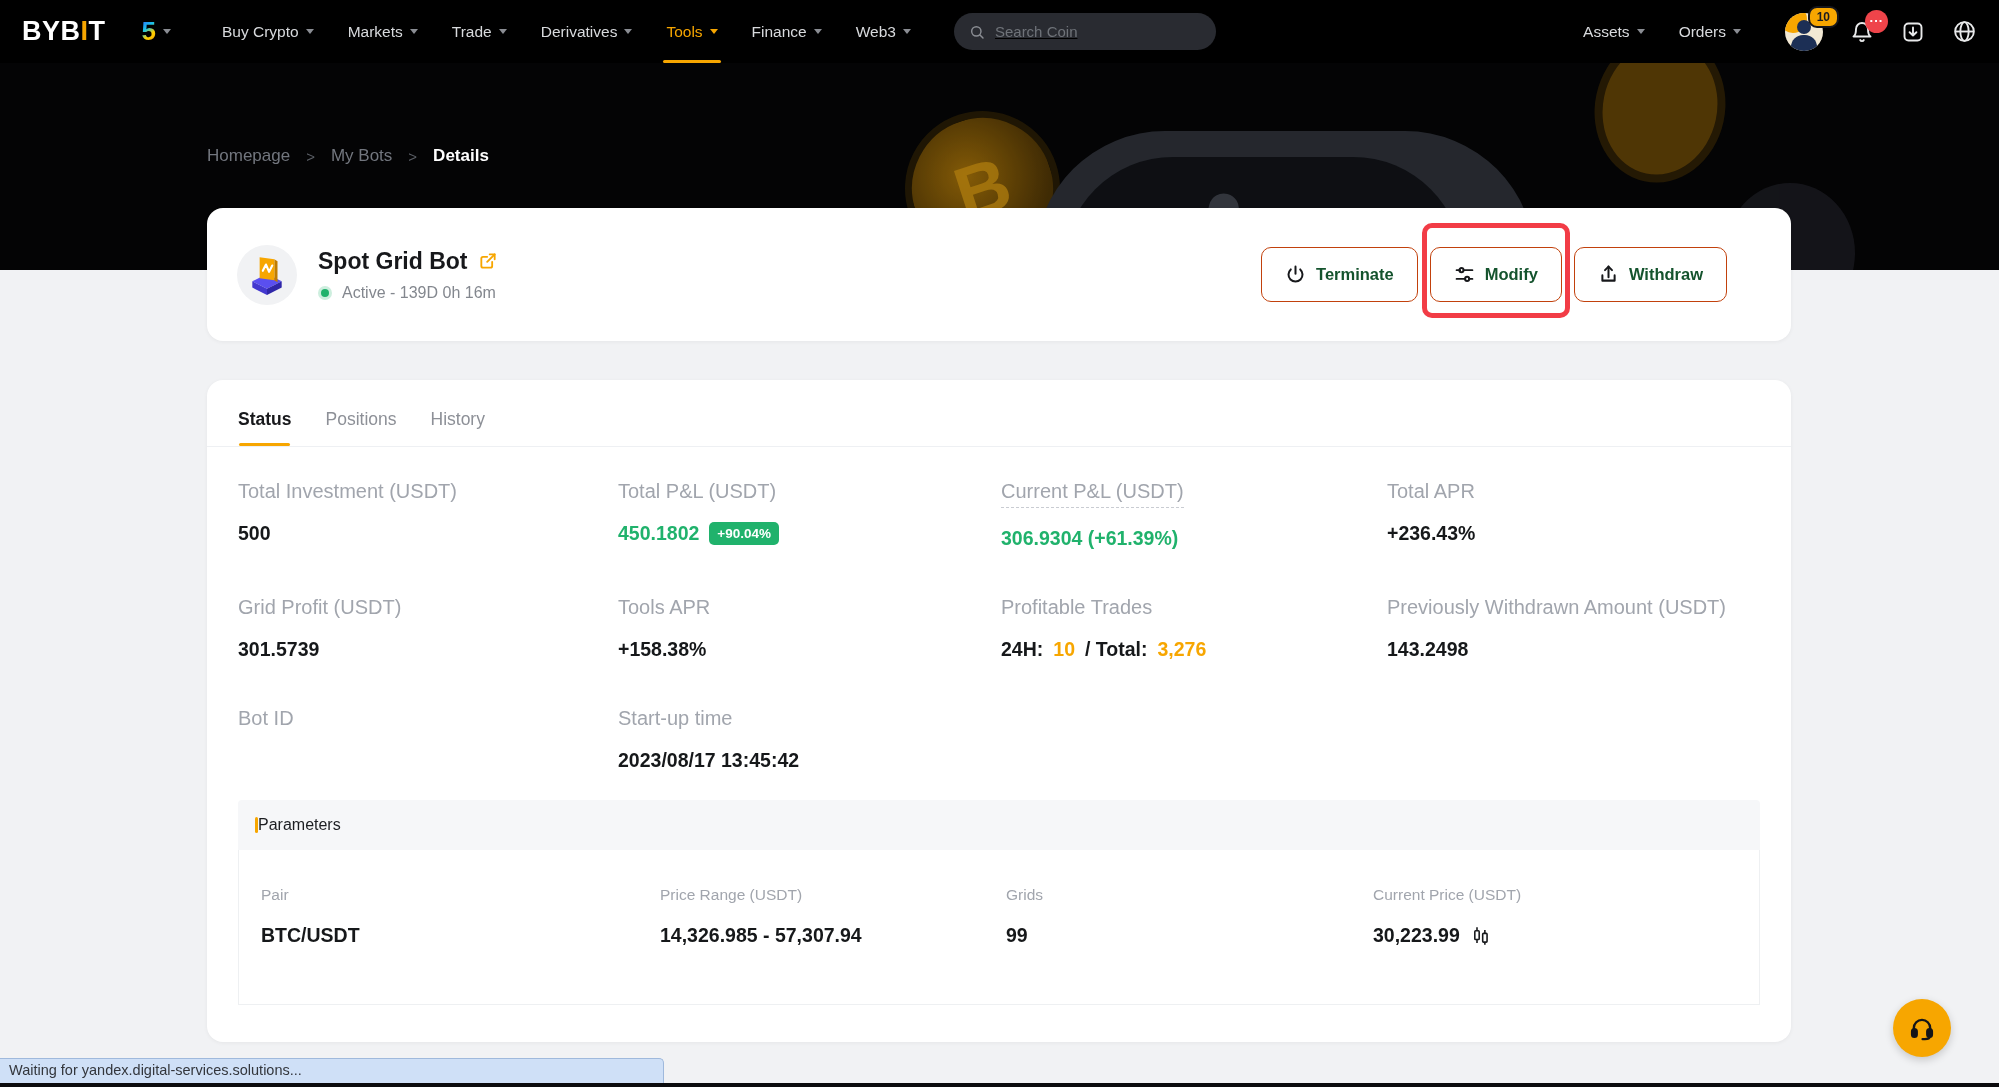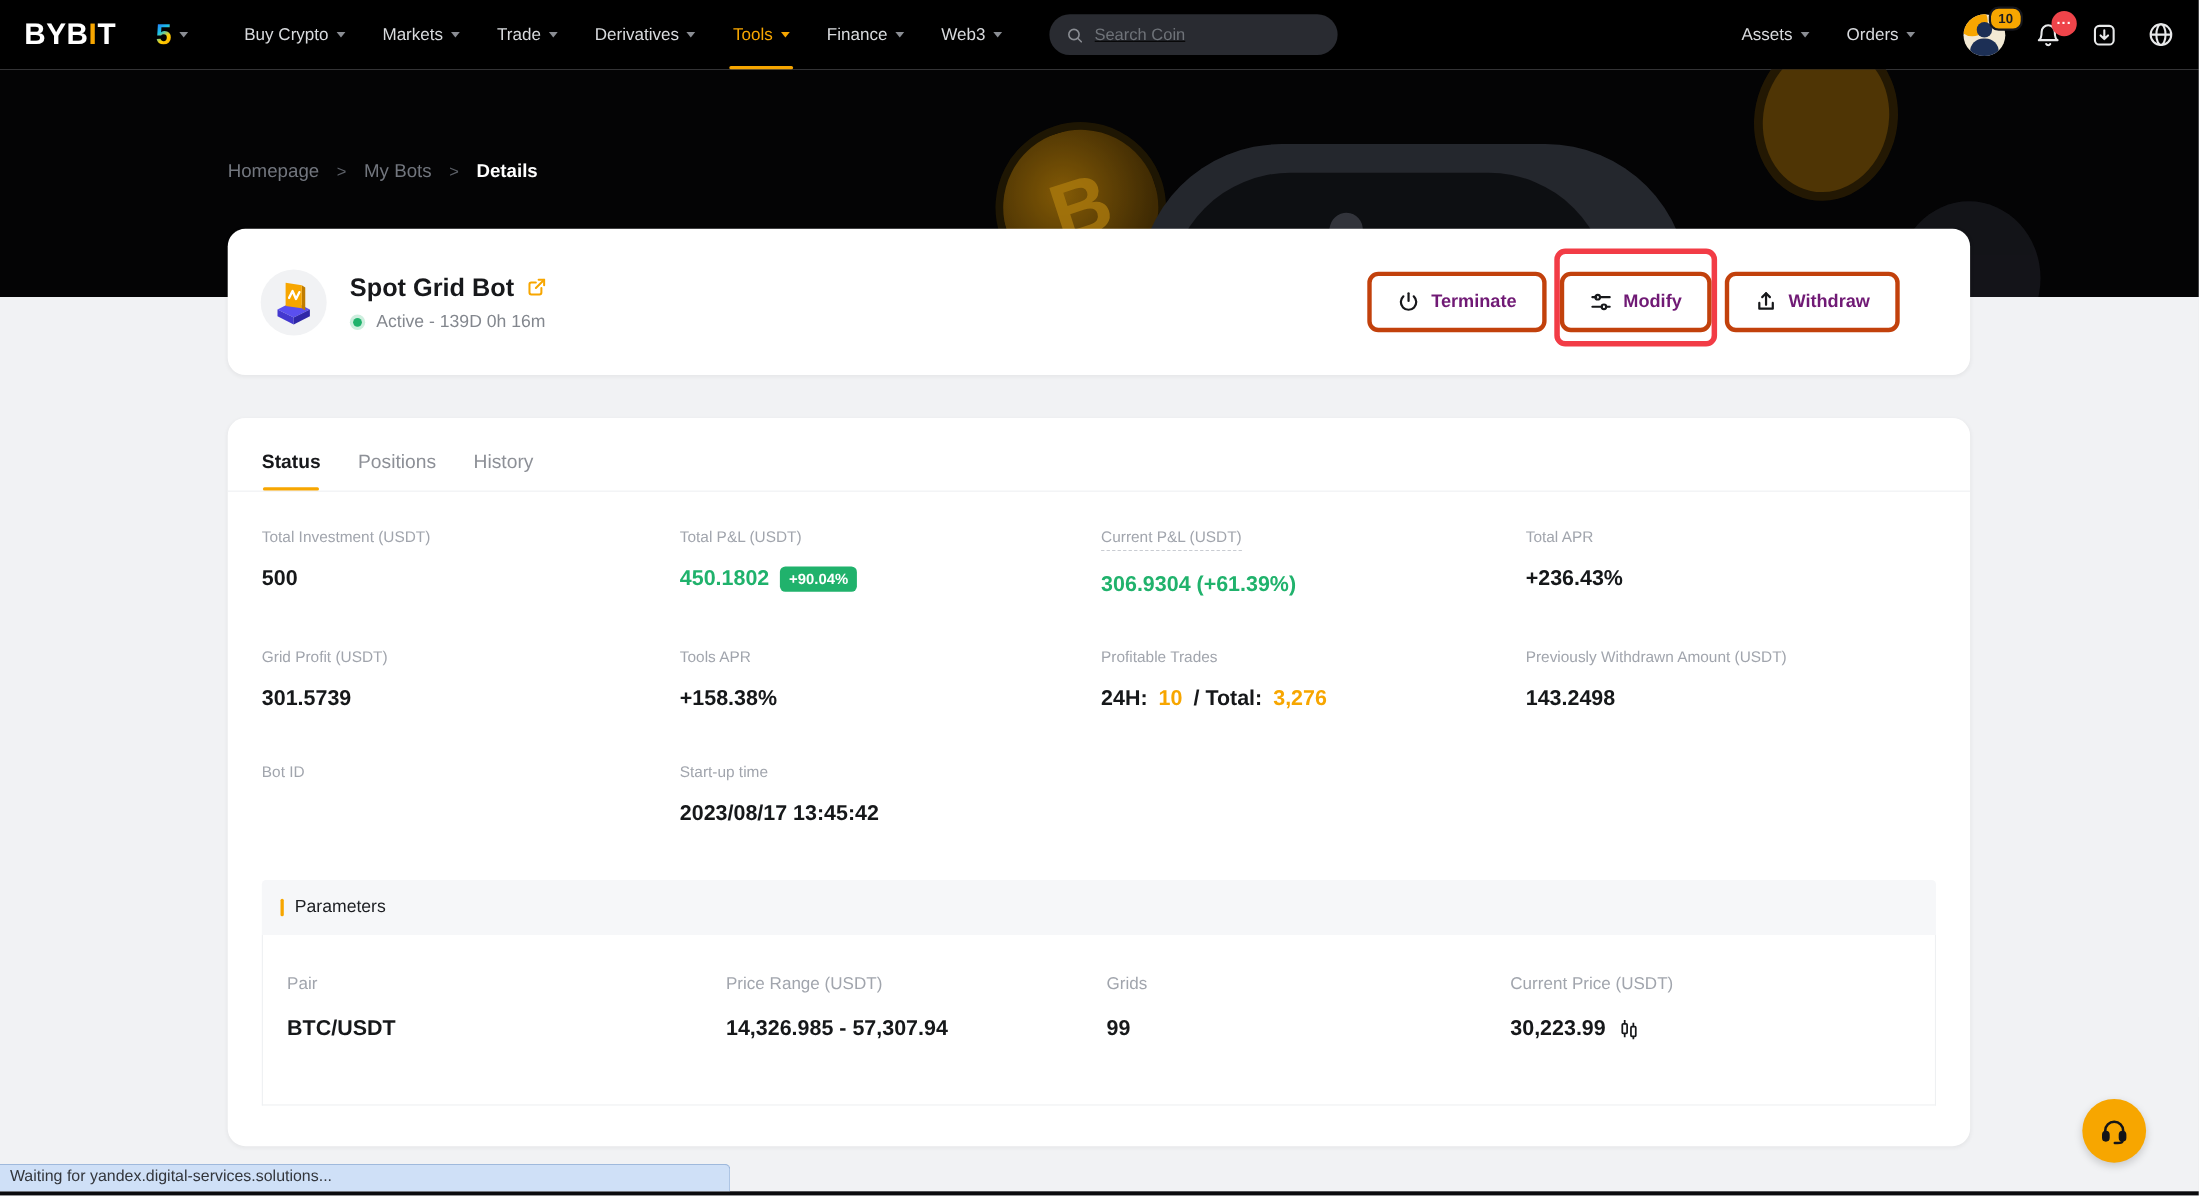--- a/index.html
+++ b/index.html
@@ -74,44 +74,44 @@
   .bot-id-wrap { display:flex; align-items:center; gap:21px; }
   .bot-avatar { width:60px; height:60px; border-radius:50%; background:#f1f2f4; display:flex; align-items:center; justify-content:center; }
   .bot-title-row { display:flex; align-items:center; gap:11px; }
   .bot-title { font-size:23px; font-weight:700; color:#17181b; }
   .bot-status-row { display:flex; align-items:center; gap:10px; margin-top:9px; }
   .status-dot { width:14px; height:14px; border-radius:50%; background:#cdeede; position:relative; }
   .status-dot::after { content:''; position:absolute; left:3px; top:3px; width:8px; height:8px; border-radius:50%; background:#20b26c; }
   .bot-status { font-size:16px; color:#83878e; }
   .actions { margin-left:auto; display:flex; gap:12px; }
   .action-btn { display:flex; align-items:center; gap:10px; height:55px; padding:0 23px; background:#fff;
-                border:4px solid #c2410c; border-radius:10px; font-family:inherit; font-size:16.5px;
-                font-weight:600; color:#701a75; cursor:pointer; position:relative; }
+                border:1px solid #c2410c; border-radius:10px; font-family:inherit; font-size:16.5px;
+                font-weight:600; color:#14532d; cursor:pointer; position:relative; }
   .action-btn.annotated::after { content:''; position:absolute; inset:-25px -9px -17px -9px;
                 border:5px solid #f23c46; border-radius:10px; pointer-events:none; }
 
   .card2 { left:207px; top:380px; width:1584px; height:662px; z-index:3; }
   #tabs { display:flex; gap:34px; padding:29px 31px 0; }
   .tab { font-size:17.5px; color:#8d9097; cursor:pointer; position:relative; padding-bottom:16px; }
   .tab.active { color:#17181b; font-weight:700; }
   .tab.active::after { content:''; position:absolute; left:1px; right:1px; bottom:0; height:3px;
                        background:#f7a600; border-radius:2px; }
   .sep { height:1px; background:#eef0f3; width:100%; }
 
   #stats-grid { display:grid; grid-template-columns:380px 383px 386px auto; padding:33px 31px 0; }
   .stat-cell { margin-bottom:46px; }
-  .stat-label { font-size:14px; color:#a1a5ad; line-height:1.15; }
+  .stat-label { font-size:20px; color:#a1a5ad; line-height:1.15; }
   .stat-label.dashed { width:max-content; border-bottom:1px dashed #c9ccd2; padding-bottom:4px; }
   .stat-value { margin-top:19px; font-size:19.5px; font-weight:700; color:#16181a; display:flex; align-items:center; gap:10px; }
   .stat-value.v-green > span:first-child { color:#20b26c; }
   .t-orange { color:#f7a600; }
   .pl-badge { background:#20b26c; color:#fff; font-size:13.5px; font-weight:700; border-radius:5px; padding:4px 8px; }
 
   .params { position:absolute; left:31px; top:420px; width:1522px; }
-  .params-header { height:50px; background:#f6f7f9; border-radius:4px 4px 0 0; display:flex; align-items:center; padding-left:17px; gap:10px; }
+  .params-header { height:50px; background:#f6f7f9; border-radius:4px 4px 0 0; display:flex; align-items:center; padding-left:17px; }
   .params-bar { width:3px; height:16px; background:#f7a600; border-radius:2px; }
   .params-title { font-size:16px; color:#1c1e22; }
   .params-body { height:155px; border:1px solid #eef0f2; border-top:none; background:#fff; position:relative; }
   .param-cell { position:absolute; top:36px; }
   .param-label { font-size:15.5px; color:#a1a5ad; }
   .param-value { margin-top:20px; font-size:19.5px; font-weight:700; color:#16181a; display:flex; align-items:center; gap:10px;text-align:center; }
 
   
   .support-fab { position:absolute; left:1893px; top:999px; width:58px; height:58px; border-radius:50%;
                  background:#f7a600; display:flex; align-items:center; justify-content:center; cursor:pointer;

